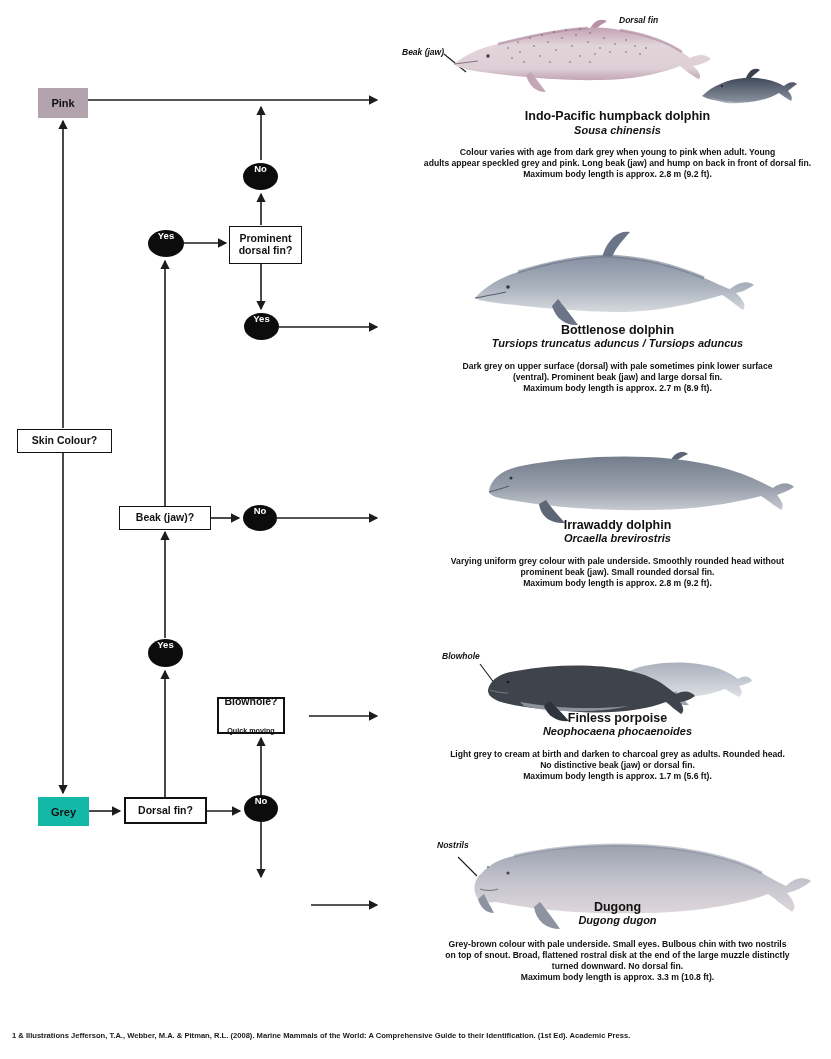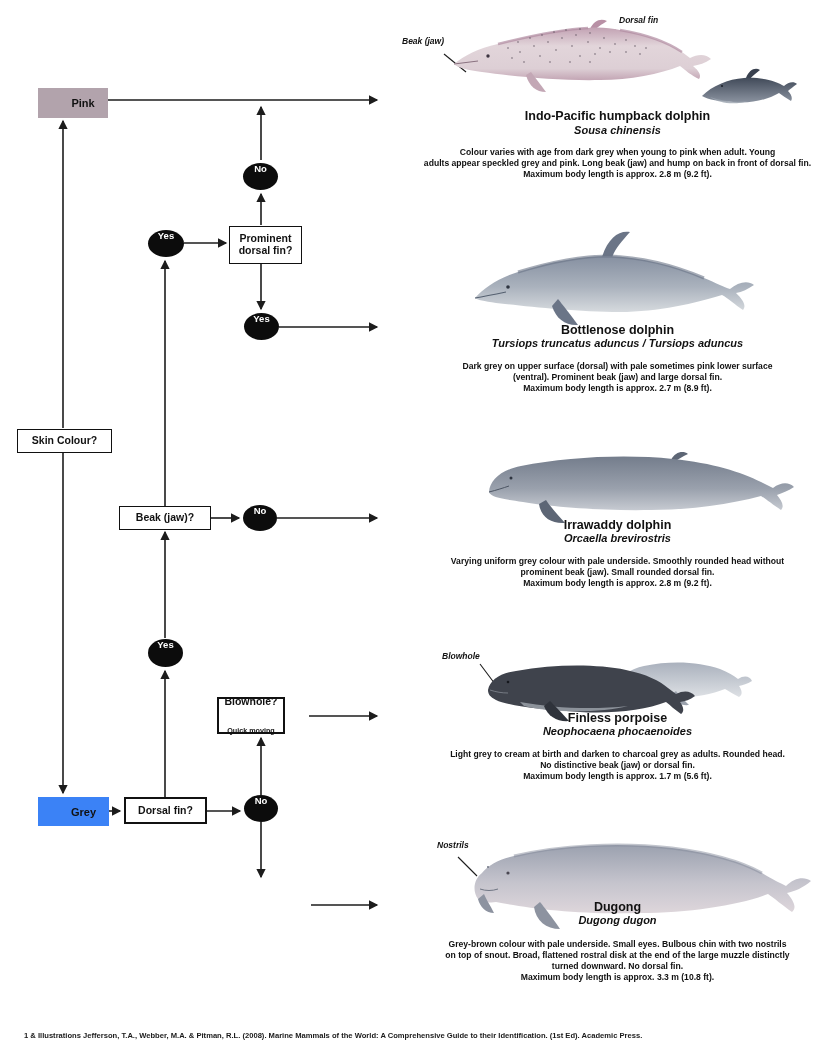--- a/index.html
+++ b/index.html
@@ -2,37 +2,37 @@
 <html><head>
 <meta charset="utf-8">
 <style>
   html,body{margin:0;padding:0;background:#fff;}
   #page{position:relative;width:831px;height:1059px;background:#ffffff;overflow:hidden;
         font-family:"Liberation Sans",sans-serif;color:#111;}
   .abs{position:absolute;}
   svg{display:block;}
   
   .cbox{position:absolute;display:flex;align-items:center;justify-content:center;
-        font-size:11px;font-weight:700;color:#111;padding-left:20px;}
+        font-size:11px;font-weight:700;color:#111;}
   .fbox{position:absolute;background:#fff;border:1.7px solid #111;display:flex;
         flex-direction:column;align-items:center;justify-content:center;text-align:center;
         font-weight:600;color:#111;box-sizing:border-box;}
   .fbox .qtitle{font-size:10.5px;line-height:1.12;font-weight:700;}
   .fbox .qsub{font-size:7.2px;font-weight:700;margin-top:19px;}
   .oval{position:absolute;background:#0c0c0c;border-radius:50%;display:flex;
         justify-content:center;color:#fff;font-size:9.5px;font-weight:700;}
   
   .sp-name{position:absolute;left:400px;width:435px;text-align:center;
            font-size:12.5px;font-weight:700;color:#111;}
   .sp-sci{position:absolute;left:400px;width:435px;text-align:center;
           font-size:11px;font-weight:700;font-style:italic;color:#111;}
   .sp-desc{position:absolute;left:400px;width:435px;text-align:center;
            font-size:8.6px;font-weight:700;line-height:11px;color:#111;}
   .ann-label{position:absolute;font-size:8.5px;font-weight:600;color:#111;font-style:italic;}
-  .footer{position:absolute;left:24px;top:1031px;font-size:7.6px;font-weight:600;color:#1a1a1a;}
+  .footer{position:absolute;left:12px;top:1031px;font-size:7.6px;font-weight:600;color:#1a1a1a;}
 </style>
 </head>
 <body>
 
 <div id="page">
 
   <svg class="abs" style="left:0;top:0;" width="831" height="1059" viewBox="0 0 831 1059">
     <defs>
       <marker id="ah" markerWidth="7" markerHeight="7" refX="5.2" refY="3" orient="auto">
         <path d="M0,0 L6,3 L0,6 Z" fill="#1c1c1c"></path>
@@ -64,21 +64,21 @@
       <path d="M444,54 L466,72"></path>
       <path d="M480,664 L495,684"></path>
       <path d="M458,857 L477,876"></path>
     </g>
   </svg>
 
   <div class="cbox" style="left:38px;top:88px;width:50px;height:30px;background:#b2a3ac;">
     <span>Pink</span>
   </div>
 
-  <div class="cbox" style="left:38px;top:797px;width:51px;height:29px;background:#3b82f6;">
+  <div class="cbox" style="left:38px;top:797px;width:51px;height:29px;background:#14b8a6;">
     <span>Grey</span>
   </div>
 
   <div class="fbox" style="left:17px;top:429px;width:95px;height:24px;">
     <span class="qtitle">Skin Colour?</span>
   </div>
 
   <div class="fbox" style="left:229px;top:226px;width:73px;height:38px;">
     <span class="qtitle">Prominent dorsal fin?</span>
   </div>
@@ -110,21 +110,21 @@
     <span>No</span>
   </div>
   <div class="oval" style="left:148px;top:639px;width:35px;height:28px;">
     <span>Yes</span>
   </div>
   <div class="oval" style="left:244px;top:795px;width:34px;height:27px;">
     <span>No</span>
   </div>
 
   <span class="ann-label" style="left:619px;top:15px;">Dorsal fin</span>
-  <span class="ann-label" style="left:402px;top:36px;">Beak (jaw)</span>
+  <span class="ann-label" style="left:402px;top:47px;">Beak (jaw)</span>
 
   <svg class="abs" style="left:430px;top:18px;" width="380" height="100" viewBox="0 0 380 100">
     <defs>
       <linearGradient id="hb" x1="0" y1="0" x2="0" y2="1">
         <stop offset="0" stop-color="#c2a2b3"></stop>
           <stop offset="0.35" stop-color="#e2d5da"></stop>
         <stop offset="0.78" stop-color="#ddcfd5"></stop>
           <stop offset="1" stop-color="#c3a5b4"></stop>
       </linearGradient>
       <linearGradient id="hbj" x1="0" y1="0" x2="0" y2="1">

